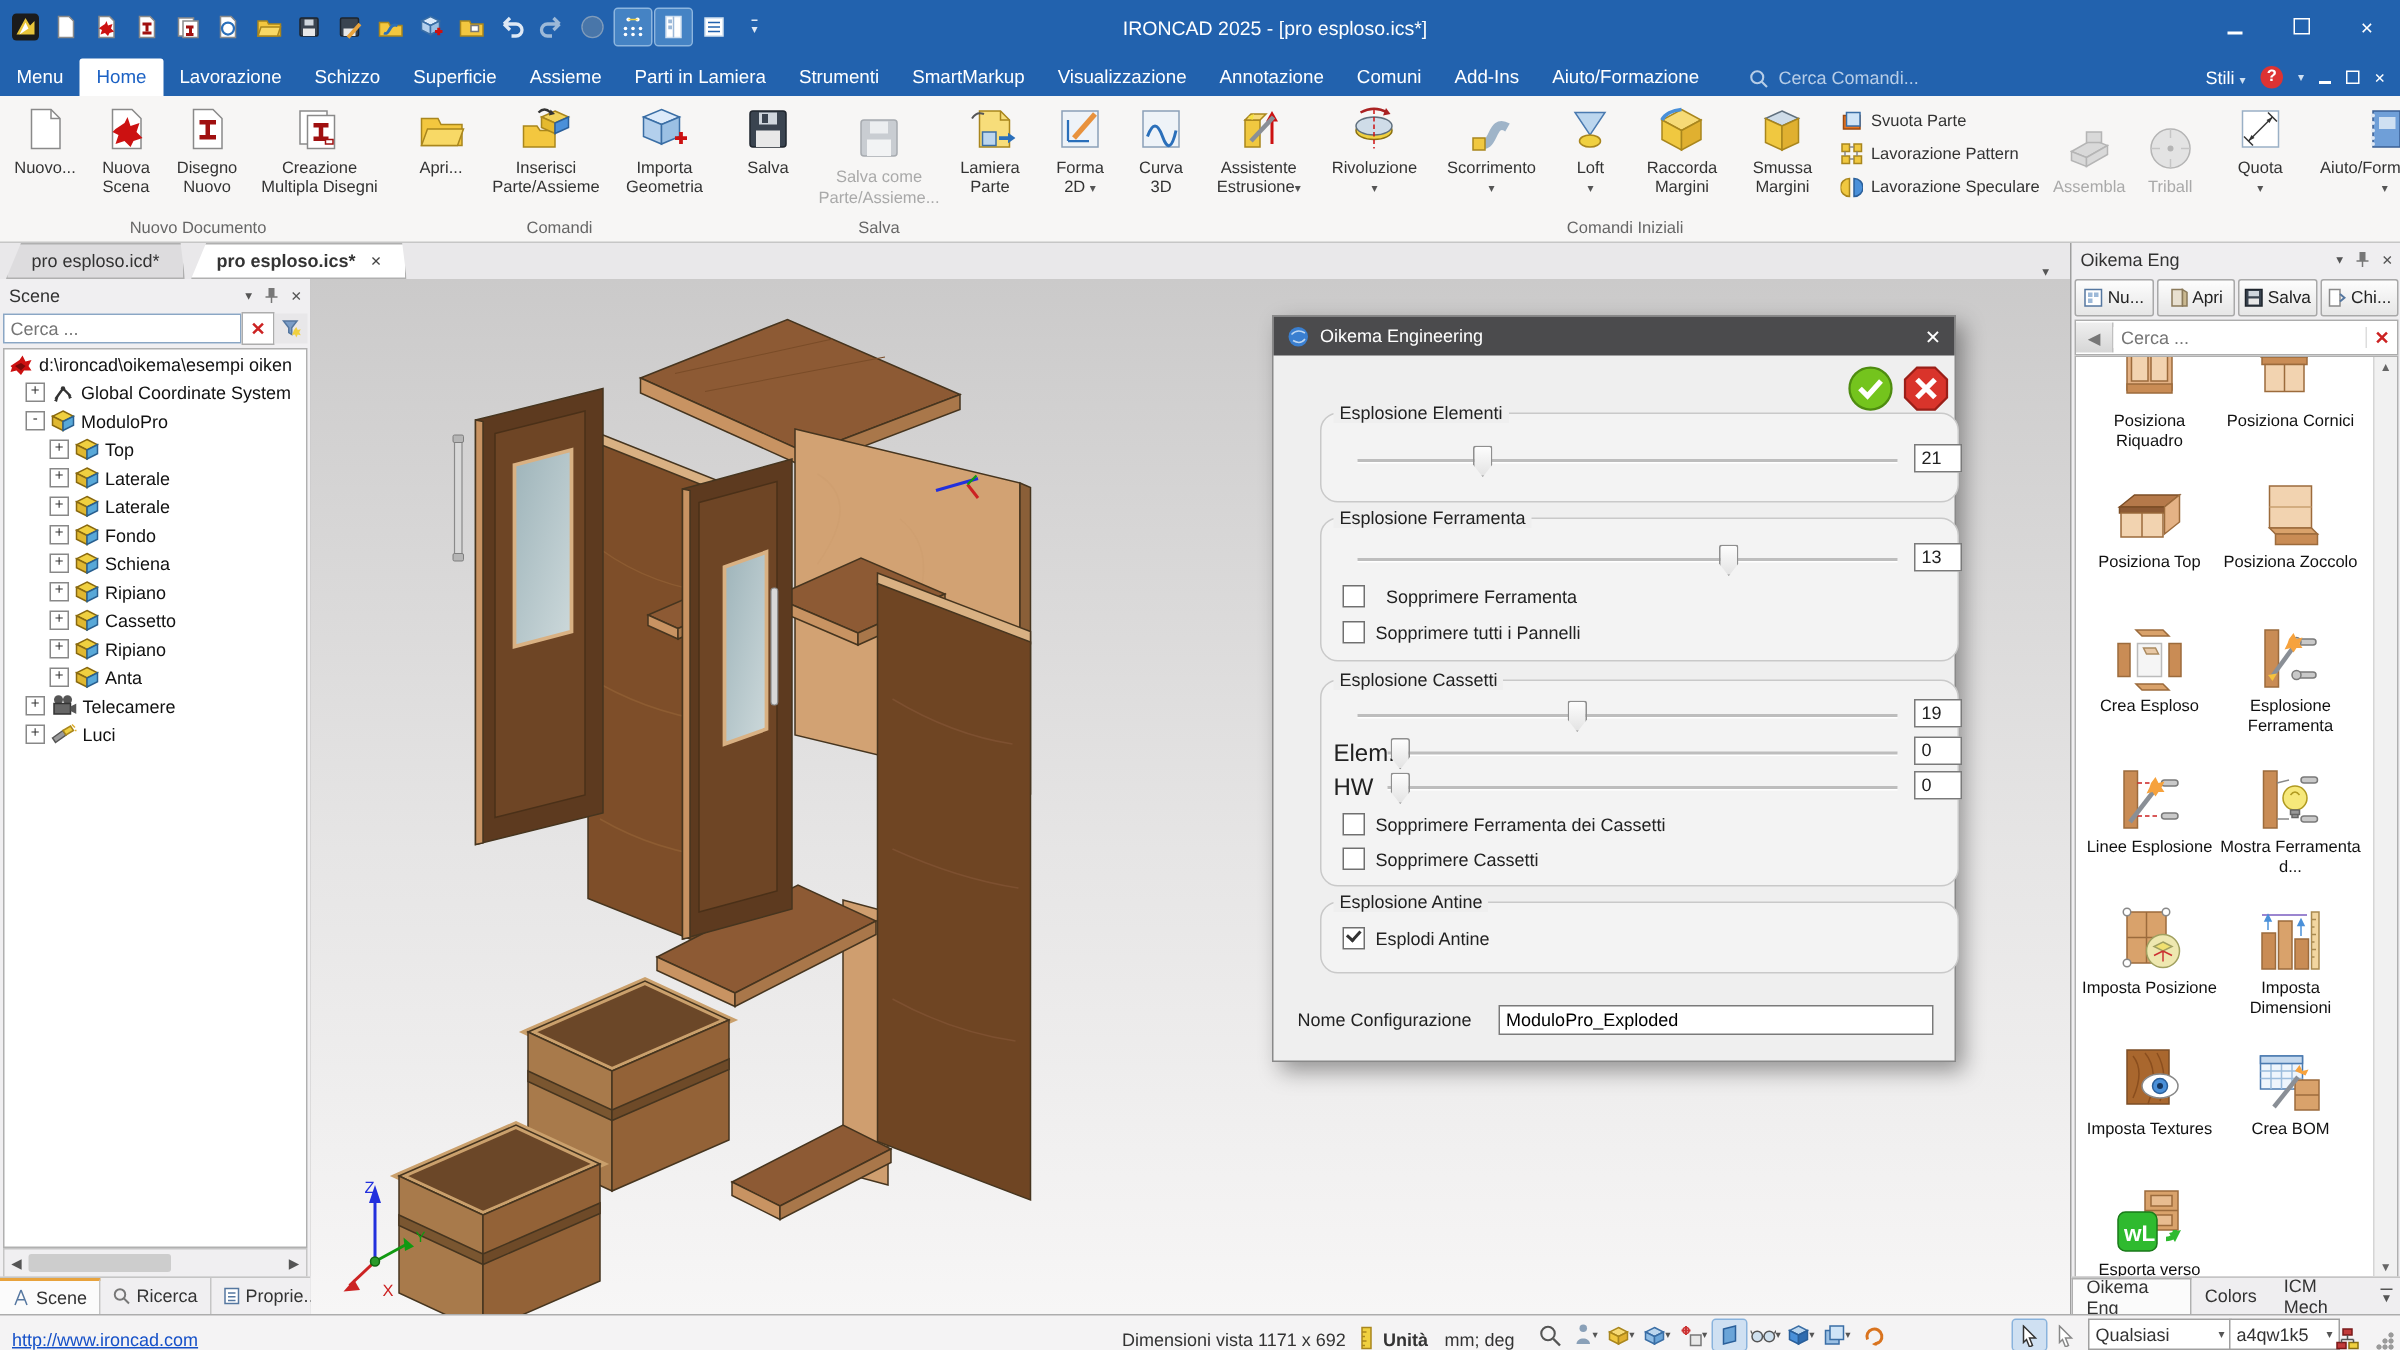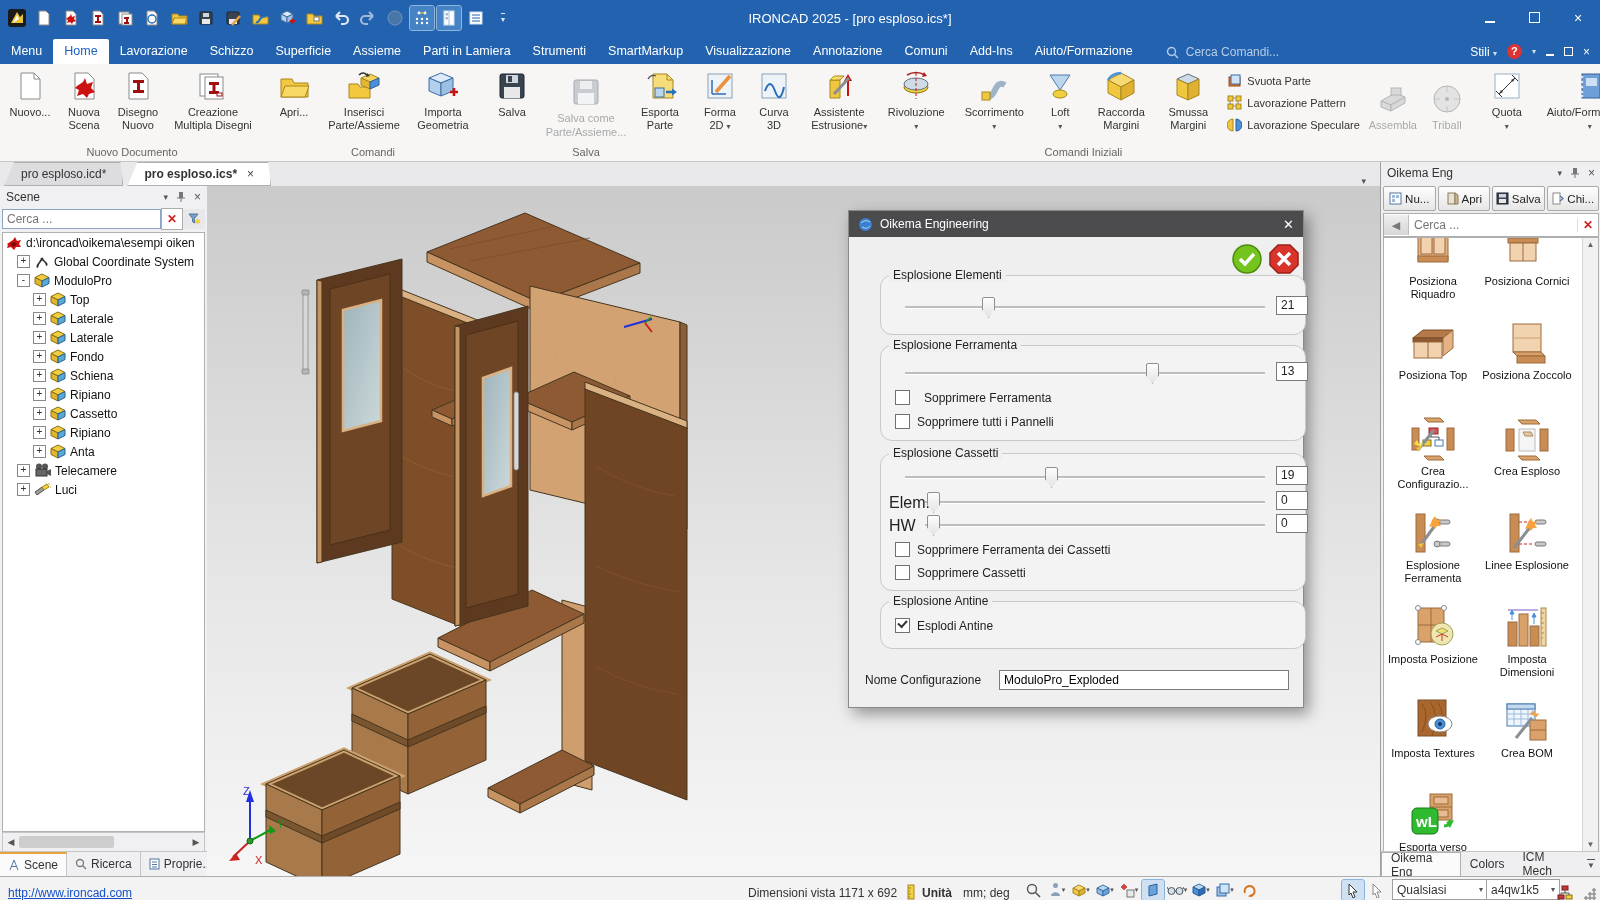--- a/index.html
+++ b/index.html
@@ -365,21 +365,21 @@
               <rect x="10" y="5" width="12" height="8" fill="#eceef0"></rect>
               <rect x="8" y="17" width="16" height="11" fill="#f2f3f4"></rect>
             </svg><span>Salva come Parte/Assieme...</span></div>
         <div class="rbtn"><svg width="34" height="32">
               <path d="M10 4h14l6 6v18H10z" fill="#f7dd7a" stroke="#a9861d"></path>
               <path d="M24 4v6h6" fill="none" stroke="#a9861d"></path>
               <path d="M5 9 q3 -5 8 -3" fill="none" stroke="#555" stroke-width="1.3"></path>
               <rect x="12" y="18" width="9" height="9" fill="#bcd6ee" stroke="#3a6ea5"></rect>
               <path d="M23 22h7" stroke="#2a6fba" stroke-width="2.5"></path>
               <polygon points="29,18.5 34,22 29,25.5" fill="#2a6fba"></polygon>
-            </svg><span>Esporta Parte</span></div>
+            </svg><span>Lamiera Parte</span></div>
       </div>
       <div class="rlabel">Salva</div>
     </div>
     <div class="rsep"></div>
     <div class="rgroup">
       <div class="rbtns">
         <div class="rbtn"><svg width="32" height="32">
               <rect x="4" y="4" width="24" height="24" fill="#eef3f8" stroke="#8aa0b8"></rect>
               <path d="M8 24 v-14 M8 24 h14" stroke="#2a6fba" stroke-width="1.5"></path>
               <line x1="12" y1="22" x2="26" y2="6" stroke="#e8923d" stroke-width="3.5"></line>
@@ -980,36 +980,20 @@
             <svg width="46" height="44">
               <rect x="9" y="2" width="28" height="28" fill="#f2d3b0" stroke="#9c6b3c"></rect>
               <line x1="9" y1="16" x2="37" y2="16" stroke="#c9a070"></line>
               <polygon points="9,30 13,34 41,34 37,30" fill="#d9a26b" stroke="#9c6b3c"></polygon>
               <rect x="13" y="34" width="28" height="7" fill="#c98c55" stroke="#9c6b3c"></rect>
             </svg>
             <span>Posiziona Zoccolo</span>
           </div>
         <div class="citem">
             <svg width="46" height="46">
-              <polygon points="14,2 30,2 34,6 18,6" fill="#d9a26b" stroke="#9c6b3c"></polygon>
-              <rect x="2" y="12" width="7" height="22" fill="#c98c55" stroke="#9c6b3c"></rect>
-              <rect x="37" y="12" width="7" height="22" fill="#c98c55" stroke="#9c6b3c"></rect>
-              <polygon points="14,40 30,40 34,44 18,44" fill="#d9a26b" stroke="#9c6b3c"></polygon>
-              <rect x="19" y="12" width="9" height="6" fill="#e05050" stroke="#8a2a2a"></rect>
-              <rect x="13" y="24" width="8" height="6" fill="#f0d040" stroke="#8a7010"></rect>
-              <rect x="25" y="24" width="8" height="6" fill="#fff" stroke="#4a7ab0"></rect>
-              <path d="M21 18v3M17 21h12M17 21v3M29 21v3" stroke="#555" fill="none"></path>
-              <line x1="8" y1="34" x2="24" y2="14" stroke="#8a8f96" stroke-width="3"></line>
-              <path d="M6 32l6-2-3 5z" fill="#f6c23d"></path>
-              <path d="M4 28l3-4 2 4 4-1-2 4z" fill="#f6e23d" stroke="none"></path>
-            </svg>
-            <span>Crea Configurazio...</span>
-          </div>
-        <div class="citem">
-            <svg width="46" height="46">
               <polygon points="14,4 32,4 36,8 18,8" fill="#d9a26b" stroke="#9c6b3c"></polygon>
               <rect x="2" y="13" width="8" height="22" fill="#c98c55" stroke="#9c6b3c"></rect>
               <rect x="36" y="13" width="8" height="22" fill="#c98c55" stroke="#9c6b3c"></rect>
               <polygon points="14,40 32,40 36,44 18,44" fill="#d9a26b" stroke="#9c6b3c"></polygon>
               <rect x="15" y="13" width="16" height="22" fill="#f5f5f5" stroke="#bbb"></rect>
               <polygon points="19,16 27,16 29,20 21,20" fill="#e8c8a5" stroke="#ab8a60"></polygon>
             </svg>
             <span>Crea Esploso</span>
           </div>
         <div class="citem">
@@ -1033,20 +1017,35 @@
               <line x1="15" y1="12" x2="30" y2="12" stroke="#c22" stroke-dasharray="3 2"></line>
               <line x1="15" y1="34" x2="30" y2="34" stroke="#c22" stroke-dasharray="3 2"></line>
               <g fill="#c9c9c9" stroke="#7a7a7a">
                 <rect x="31" y="10" width="11" height="4" rx="2"></rect>
                 <rect x="31" y="32" width="11" height="4" rx="2"></rect>
               </g>
               <line x1="10" y1="38" x2="27" y2="16" stroke="#8a8f96" stroke-width="3"></line>
               <path d="M24 12l3-4 2 4 4-1-2 4 2 3-4 0-2 3-2-3-4 1 2-4z" fill="#f6a23d" stroke="none"></path>
             </svg>
             <span>Linee Esplosione</span>
+          </div>
+        <div class="citem">
+            <svg width="46" height="46">
+              <rect x="5" y="4" width="9" height="38" fill="#c98c55" stroke="#9c6b3c"></rect>
+              <g fill="#c9c9c9" stroke="#7a7a7a">
+                <rect x="30" y="8" width="11" height="4" rx="2"></rect>
+                <rect x="30" y="34" width="11" height="4" rx="2"></rect>
+              </g>
+              <circle cx="26" cy="22" r="8" fill="#f6e87a" stroke="#b09a20"></circle>
+              <path d="M23 30h6v3h-6zM24 33h4v2h-4z" fill="#999" stroke="#666"></path>
+              <path d="M23 20q3-4 6 0" stroke="#b09a20" fill="none"></path>
+              <line x1="14" y1="12" x2="22" y2="10" stroke="#888"></line>
+              <line x1="14" y1="36" x2="22" y2="36" stroke="#888"></line>
+            </svg>
+            <span>Mostra Ferramenta d...</span>
           </div>
         <div class="citem">
             <svg width="46" height="46">
               <rect x="8" y="4" width="26" height="34" fill="#d9a26b" stroke="#9c6b3c"></rect>
               <line x1="21" y1="4" x2="21" y2="38" stroke="#9c6b3c"></line>
               <line x1="8" y1="21" x2="34" y2="21" stroke="#9c6b3c"></line>
               <g fill="#fff" stroke="#888">
                 <circle cx="8" cy="4" r="2.5"></circle>
                 <circle cx="34" cy="4" r="2.5"></circle>
                 <circle cx="8" cy="38" r="2.5"></circle>

